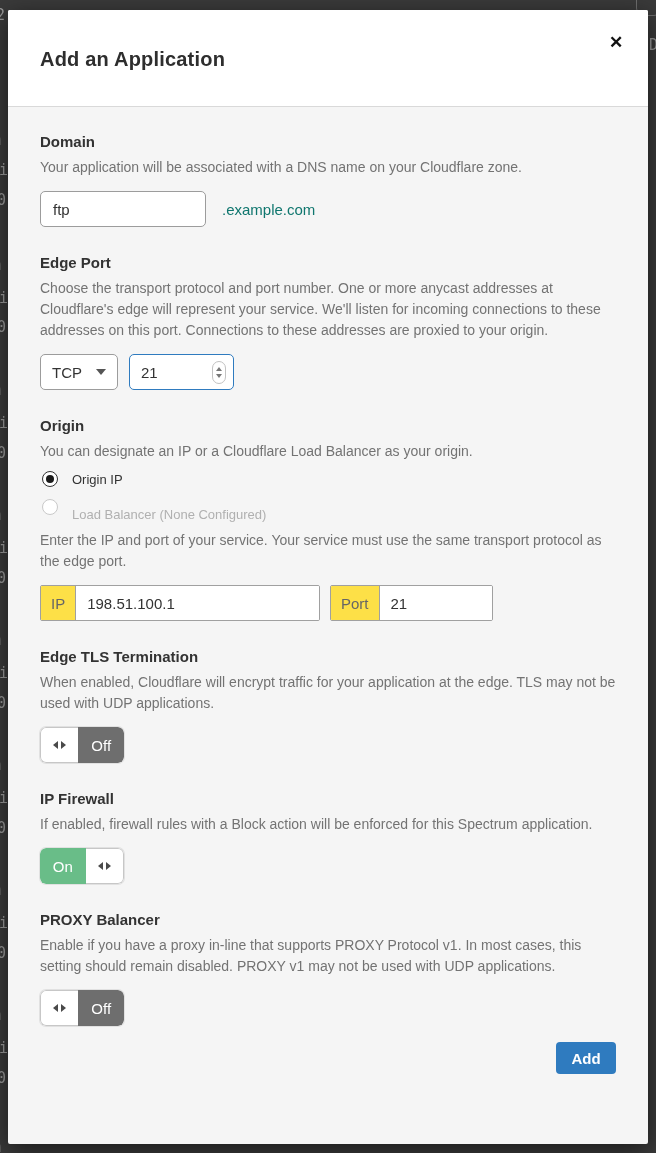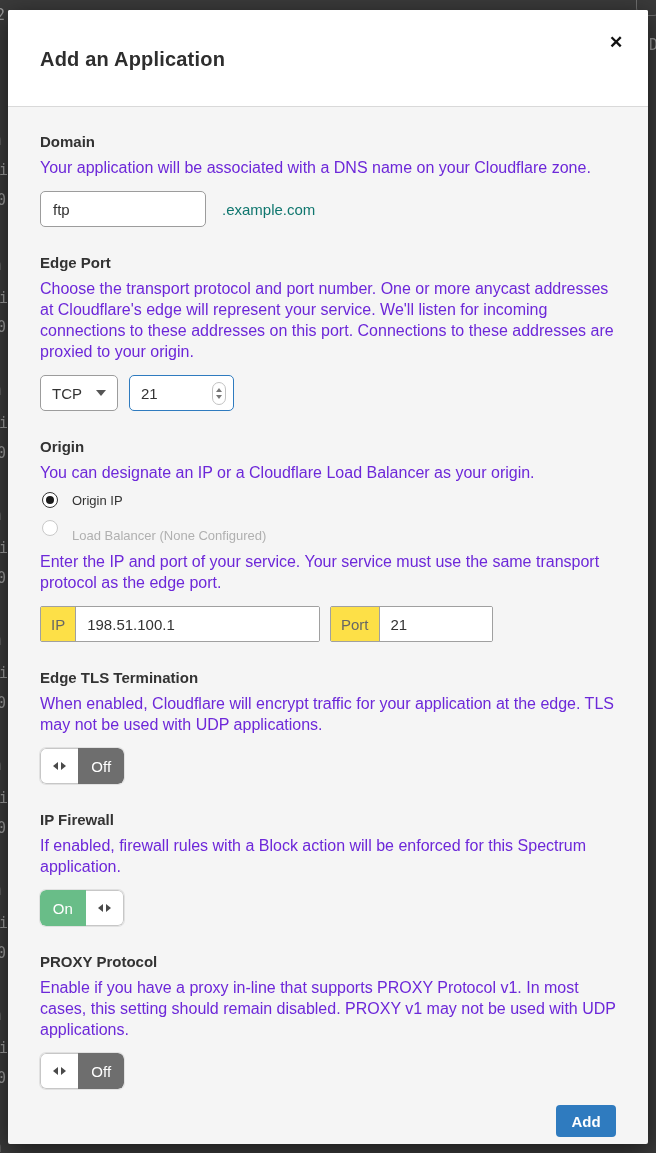--- a/index.html
+++ b/index.html
@@ -36,21 +36,21 @@
   }
   .modal-title { font-size:20px; font-weight:700; color:#2e2e2e; letter-spacing:.2px; }
   .close-btn {
     position:absolute; top:20px; right:20px; width:24px; height:24px;
     font-size:17px; font-weight:700; color:#111; cursor:pointer;
     display:flex; align-items:center; justify-content:center; background:none; border:none;
   }
   .modal-body { padding:26px 32px 0 32px; }
 
   .section-label { font-size:15px; font-weight:700; color:#333; margin-bottom:7px; }
-  .section-desc { font-size:16px; color:#6d28d9; line-height:21px; margin-bottom:13px; }
+  .section-desc { font-size:14px; color:#737373; line-height:21px; margin-bottom:13px; }
   .section { margin-bottom:27px; }
 
   
   .text-input {
     height:36px; border:1px solid #9c9c9c; border-radius:5px; background:#fff;
     font-family:"Liberation Sans", sans-serif; font-size:15px; color:#333;
     padding:0 12px; outline:none;
   }
   .inline-row { display:flex; align-items:center; }
   .suffix-text { font-size:15px; color:#0f766e; margin-left:16px; }
@@ -254,21 +254,21 @@
       <div class="toggle state-on">
         <div class="toggle-handle">
           <span class="arr-l"></span>
             <span class="arr-r"></span>
         </div>
         <div class="toggle-seg">On</div>
       </div>
     </div>
 
     <div class="section" style="margin-bottom:14px;">
-      <div class="section-label">PROXY Protocol</div>
+      <div class="section-label">PROXY Balancer</div>
       <div class="section-desc">Enable if you have a proxy in-line that supports PROXY Protocol v1. In most cases, this setting should remain disabled. PROXY v1 may not be used with UDP applications.</div>
       <div class="toggle state-off">
         <div class="toggle-handle">
           <span class="arr-l"></span>
             <span class="arr-r"></span>
         </div>
         <div class="toggle-seg">Off</div>
       </div>
     </div>
 

